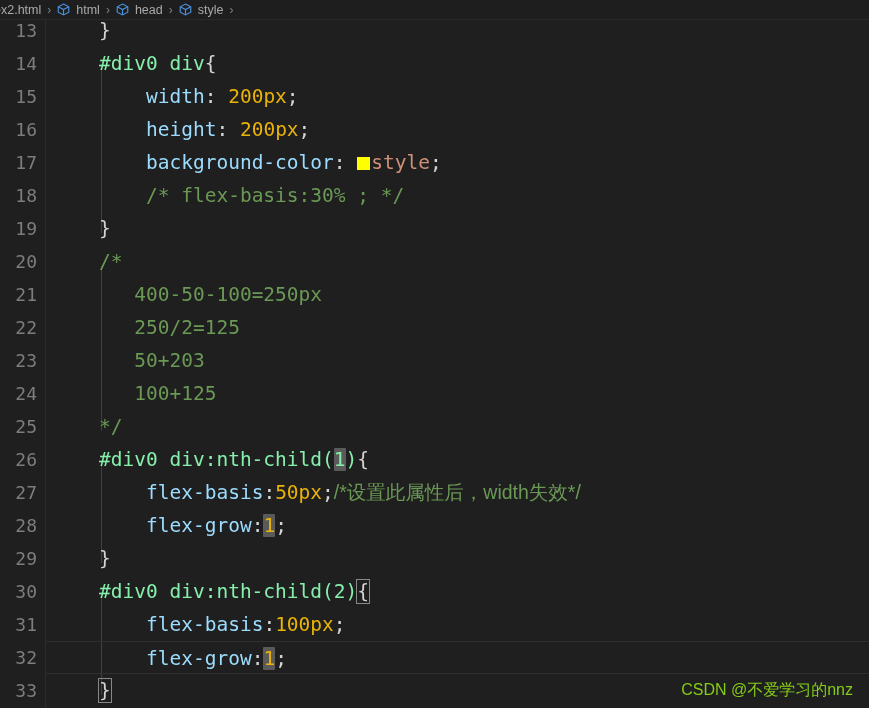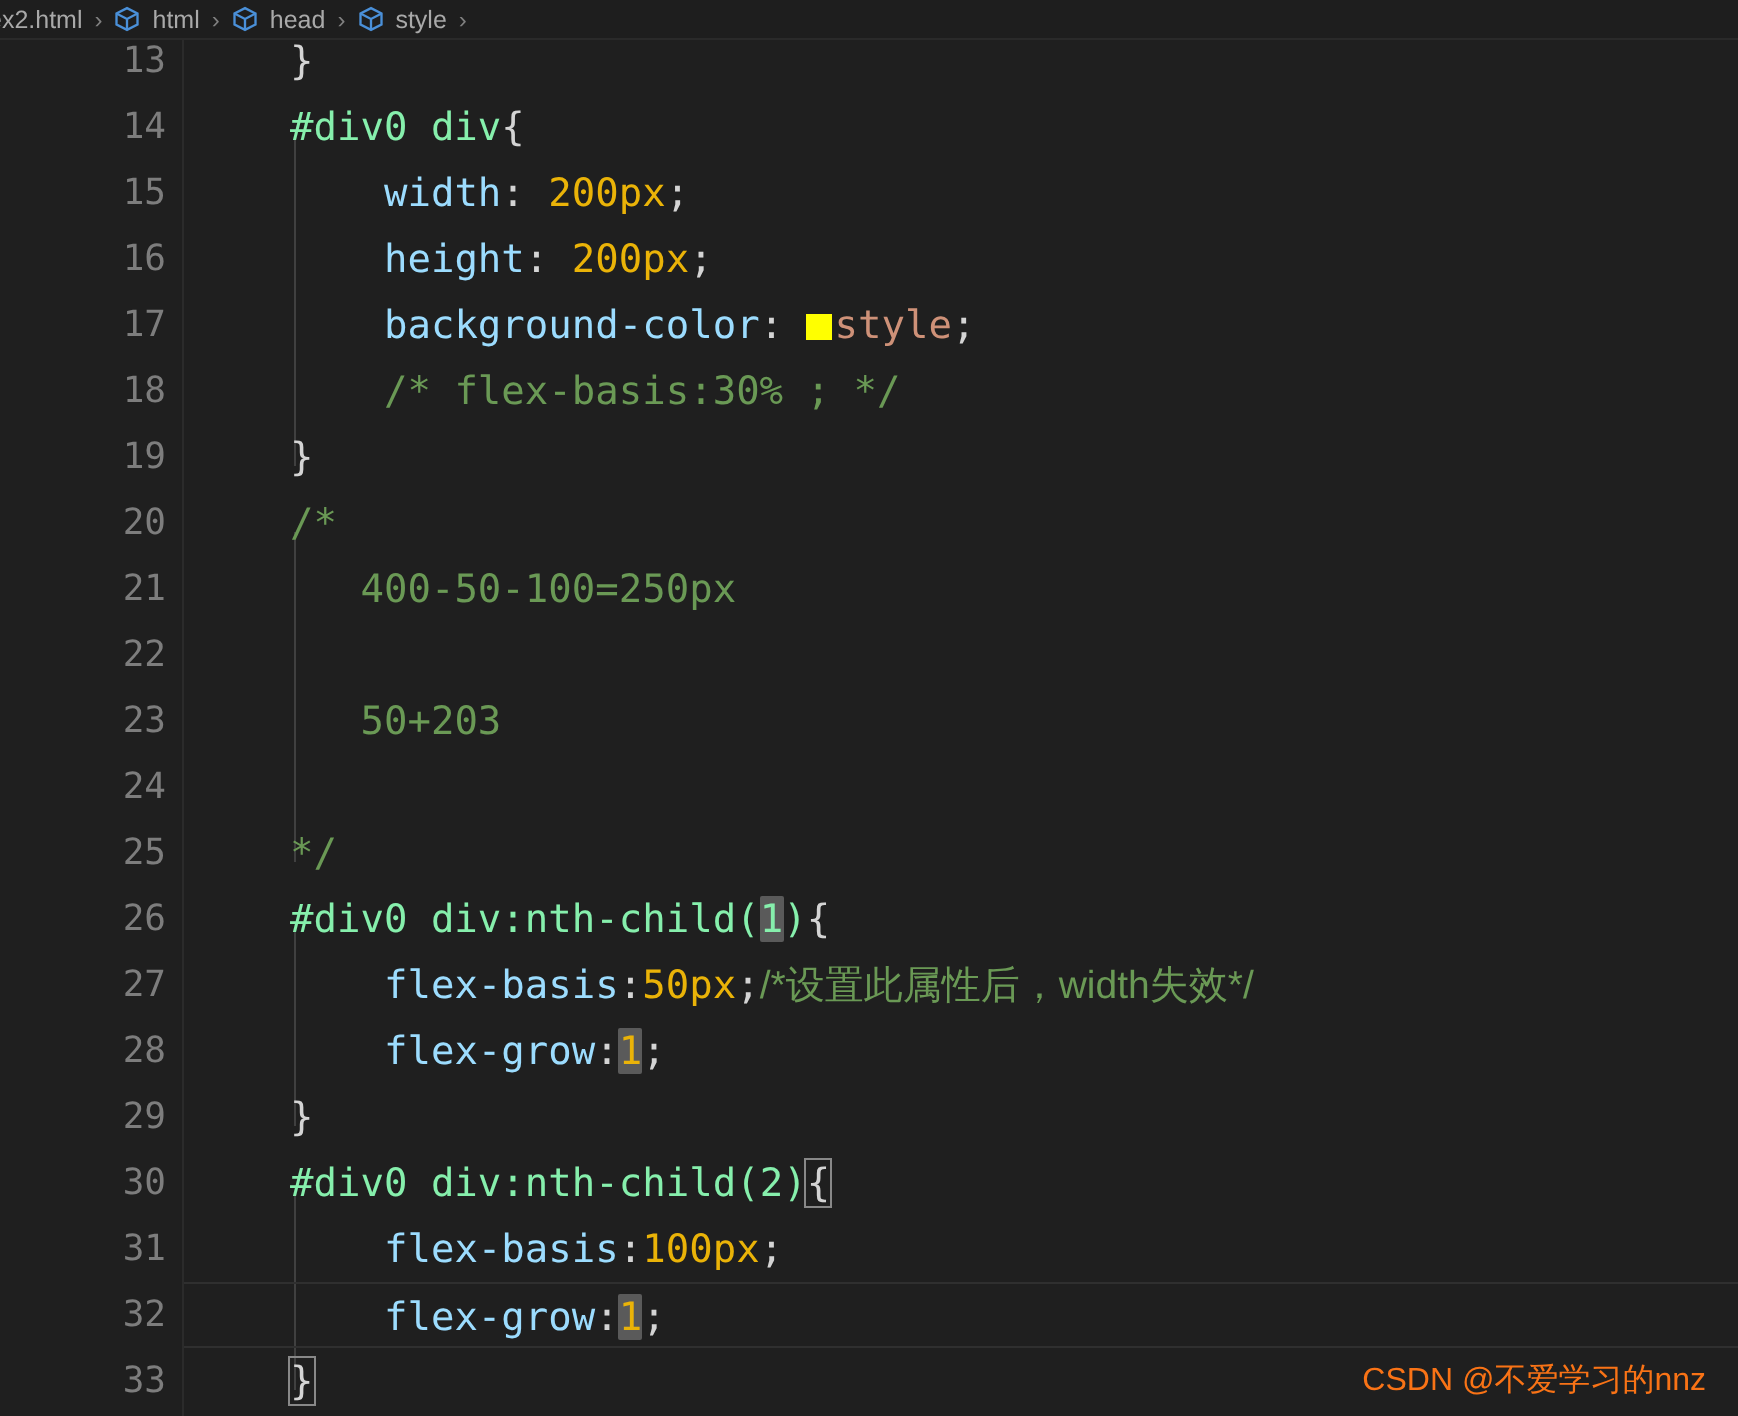--- a/index.html
+++ b/index.html
@@ -53,21 +53,20 @@
     flex: none;
   }
   .crumb-first { margin-left: -7px; }
 
   
   .editor {
     position: relative;
     height: 689px;
     background: #1f1f1f;
     overflow: hidden;
-    margin-left: 46px;
   }
   .gutter {
     position: absolute;
     left: 0;
     top: 0;
     width: 46px;
     height: 100%;
     border-right: 1px solid #2b2b2b;
     box-sizing: border-box;
   }
@@ -143,21 +142,21 @@
     margin: 0 1px 0 0;
   }
 
   
   .watermark {
     position: absolute;
     right: 16px;
     bottom: 8px;
     font-family: "Liberation Sans", sans-serif;
     font-size: 16px;
-    color: #f97316;
+    color: #84cc16;
     white-space: nowrap;
     pointer-events: none;
   }
 </style>
 </head>
 <body>
 
 <div class="breadcrumb-bar">
 
   <span class="crumb crumb-first">
@@ -245,23 +244,25 @@
     <div class="line" style="top:126px">    <span class="t-prop">background-color</span><span class="t-punc">: </span><span class="swatch"></span><span class="t-val">style</span><span class="t-punc">;</span></div>
 
     <div class="line" style="top:159px">    <span class="t-comment">/* flex-basis:30% ; */</span></div>
 
     <div class="line" style="top:192px"><span class="t-punc">}</span></div>
 
     <div class="line" style="top:225px"><span class="t-comment">/*</span></div>
 
     <div class="line" style="top:258px">   <span class="t-comment">400-50-100=250px</span></div>
 
+    <div class="line" style="top:291px">   <span class="t-comment">250/2=125</span></div>
 
     <div class="line" style="top:324px">   <span class="t-comment">50+203</span></div>
 
+    <div class="line" style="top:357px">   <span class="t-comment">100+125</span></div>
 
     <div class="line" style="top:390px"><span class="t-comment">*/</span></div>
 
     <div class="line" style="top:423px"><span class="t-sel">#div0 div:nth-child(</span><span class="t-sel occ">1</span><span class="t-sel">)</span><span class="t-punc">{</span></div>
 
     <div class="line" style="top:456px">    <span class="t-prop">flex-basis</span><span class="t-punc">:</span><span class="t-num">50px</span><span class="t-punc">;</span><span class="t-comment t-cjk">/*设置此属性后，width失效*/</span></div>
 
     <div class="line" style="top:489px">    <span class="t-prop">flex-grow</span><span class="t-punc">:</span><span class="t-num occ">1</span><span class="t-punc">;</span></div>
 
     <div class="line" style="top:522px"><span class="t-punc">}</span></div>

